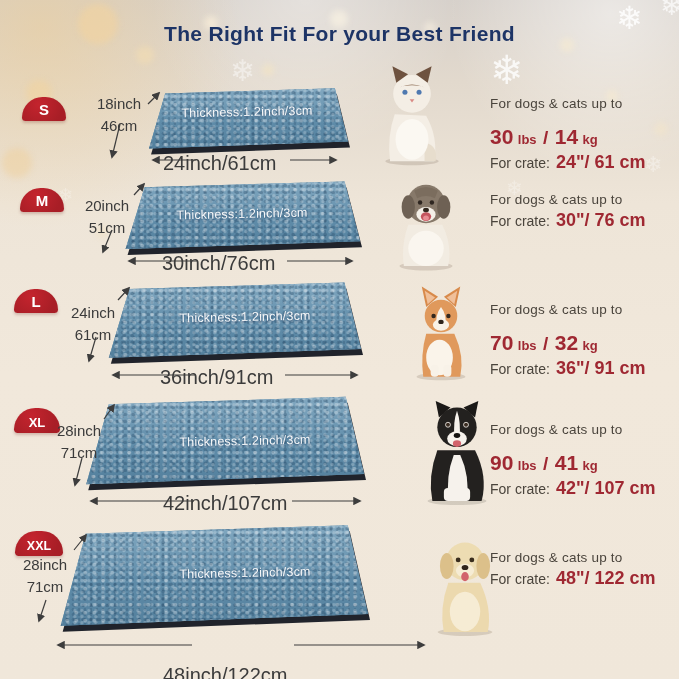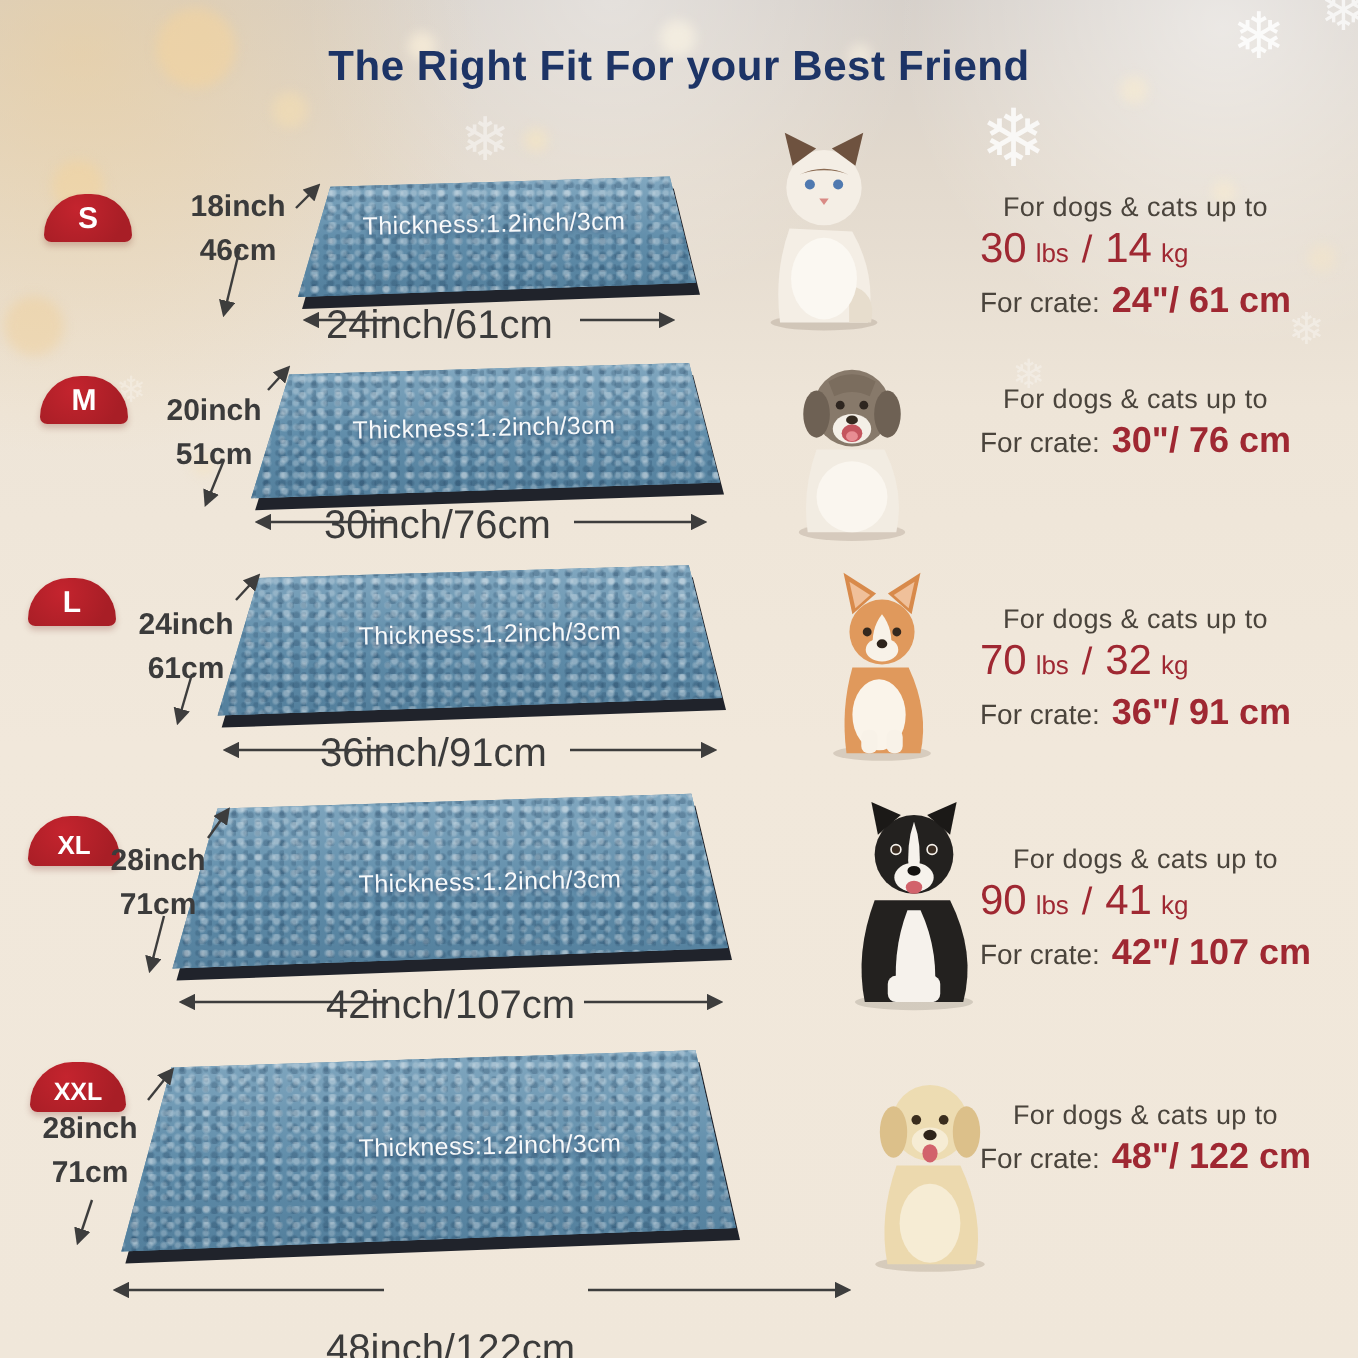--- a/index.html
+++ b/index.html
@@ -51,36 +51,36 @@
   .thick {
     position:absolute; text-align:center; color:rgba(255,255,255,.95);
     font-size:12.5px; letter-spacing:.2px; transform:rotate(-1.2deg);
     text-shadow:0 1px 2px rgba(20,40,80,.5);
   }
   .thick.r0{left:147px;top:105px;width:200px;}
   .thick.r1{left:142px;top:207px;width:200px;}
   .thick.r2{left:145px;top:310px;width:200px;}
   .thick.r3{left:145px;top:434px;width:200px;}
   .thick.r4{left:145px;top:566px;width:200px;}
-  .depth { position:absolute; color:#3b3b3b; font-size:15px; text-align:center; line-height:22px; width:54px;font-weight:bold; }
+  .depth { position:absolute; color:#3b3b3b; font-size:15px; text-align:center; line-height:22px; width:54px; }
   .depth.r0{left:92px;top:93px;}
   .depth.r1{left:80px;top:195px;}
   .depth.r2{left:66px;top:302px;}
   .depth.r3{left:52px;top:420px;}
   .depth.r4{left:18px;top:554px;}
   .wlabel { position:absolute; color:#3b3b3b; font-size:20px; text-align:left; width:160px; }
   .wlabel.r0{left:163px;top:152px;}
   .wlabel.r1{left:162px;top:252px;}
   .wlabel.r2{left:160px;top:366px;}
   .wlabel.r3{left:163px;top:492px;}
   .wlabel.r4{left:163px;top:664px;}
   .info { position:absolute; left:490px; color:#4a443c; }
   .info.r0{top:96px;} .info.r1{top:192px;} .info.r2{top:302px;} .info.r3{top:422px;} .info.r4{top:550px;}
-  .info .l1 { font-size:13.5px; letter-spacing:.2px;text-align:center; }
-  .info .l2 { margin-top:2px; color:#9f2832; font-weight:400; }
+  .info .l1 { font-size:13.5px; letter-spacing:.2px; }
+  .info .l2 { margin-top:14px; color:#9f2832; font-weight:700; }
   .info .l2 .num { font-size:21px; }
   .info .l2 .sl { font-size:19px; padding:0 2px; }
   .info .l2 .unit { font-size:13px; }
   .info .l3 { margin-top:3px; font-size:14px; }
   .info .l3 .cv { color:#9f2832; font-weight:700; font-size:18px; margin-left:6px; }
   .pet { position:absolute; }
   .pet svg { width:100%; height:100%; display:block; }
   .pet.r0{left:366px;top:64px;width:92px;height:102px;}
   .pet.r1{left:384px;top:176px;width:84px;height:96px;}
   .pet.r2{left:404px;top:281px;width:74px;height:104px;}

